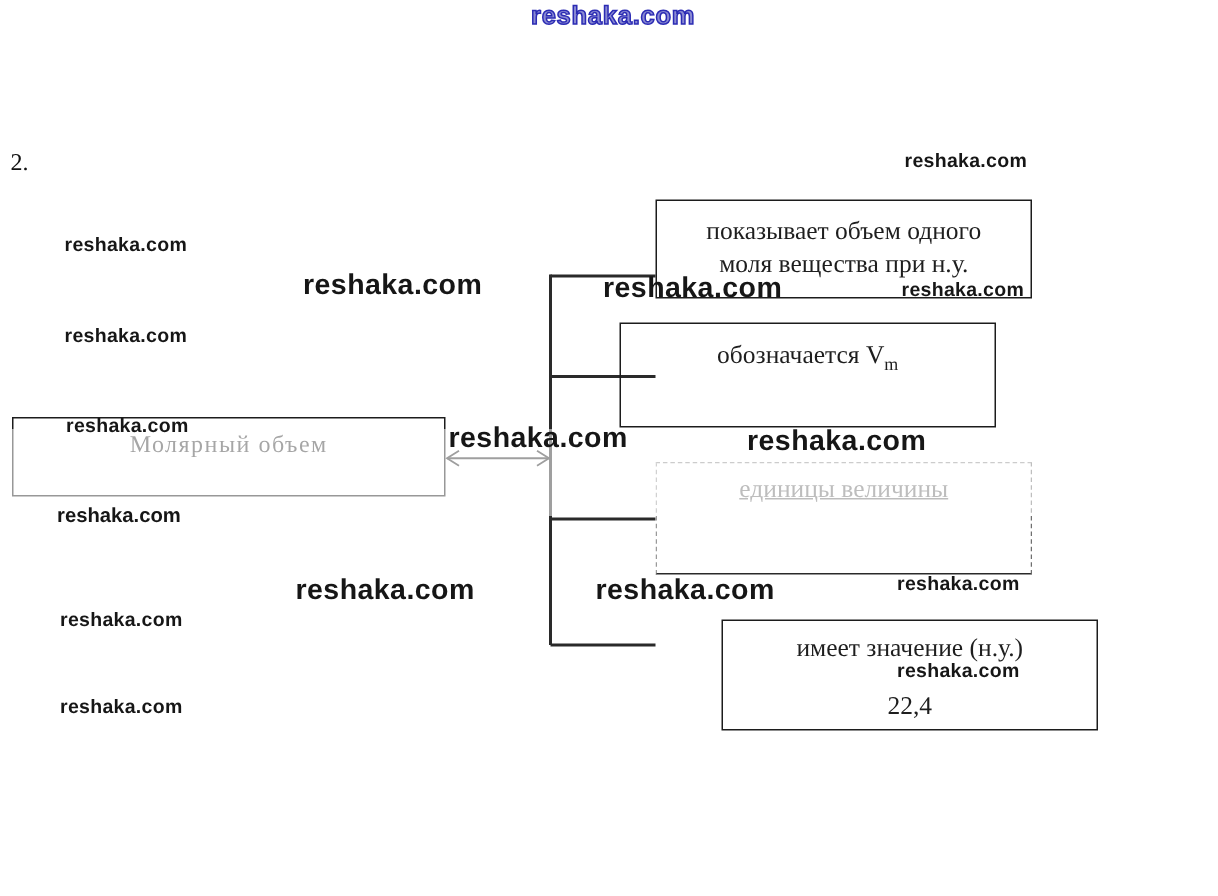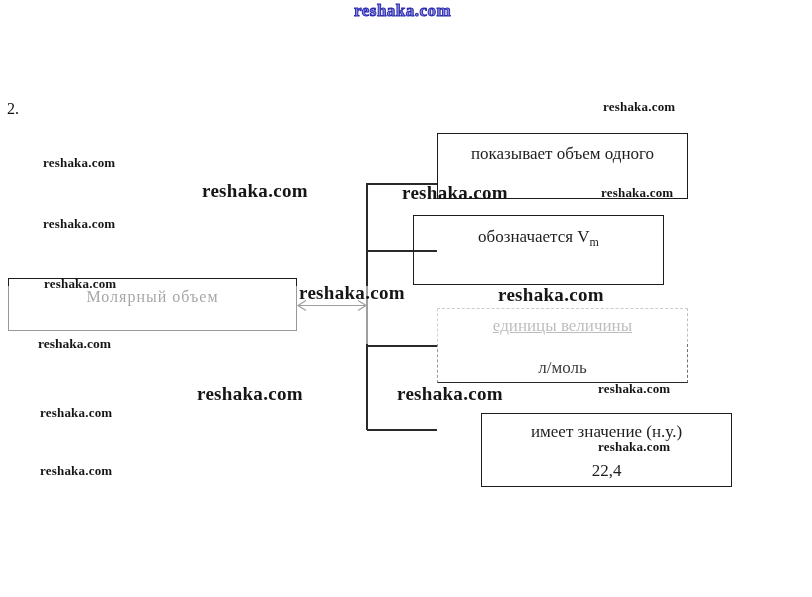--- a/index.html
+++ b/index.html
@@ -50,21 +50,21 @@
   #dbl-arrow{position:absolute;left:296px;top:299px;z-index:1;}
   
   #fade-band{
     position:absolute;left:0;top:286px;width:812px;height:58px;
     background:rgba(255,255,255,0.55);
     z-index:5;pointer-events:none;
   }
   
   .wm{
     position:absolute;z-index:10;white-space:nowrap;
-    font-family:Liberation Serif, serif;
+    font-family:Liberation Sans, sans-serif;
     color:#161616;
   }
   .wm-s{font-size:13px;font-weight:600;letter-spacing:0.2px;}
   .wm-sb{font-size:13.5px;font-weight:700;}
   .wm-l{font-size:19px;font-weight:700;letter-spacing:0.3px;}
   .wm-blue{
     font-size:17px;font-weight:700;letter-spacing:0.5px;
     color:#8a8ad2;
     -webkit-text-stroke:1px #2b2bb4;
   }
@@ -93,29 +93,29 @@
     <polyline points="10,1.5 2,6.5 10,11.5" fill="none" stroke="#2a2a2a" stroke-width="1.2"></polyline>
     <polyline points="62,1.5 70,6.5 62,11.5" fill="none" stroke="#2a2a2a" stroke-width="1.2"></polyline>
   </svg>
 
   <div class="dbox" id="root-box">
     <span>Молярный объем</span>
   </div>
 
   <div class="dbox" id="box-1">
     <div class="l1">показывает объем одного</div>
+    <div class="l2">моля вещества при н.у.</div>
   </div>
 
   <div class="dbox" id="box-2">
     <div><span>обозначается V</span><sub>m</sub></div>
   </div>
 
   <div class="dbox" id="box-3">
     <div class="l1">единицы величины</div>
-    <div class="l2">л/моль</div>
   </div>
 
   <div class="dbox" id="box-4">
     <div class="l1">имеет значение (н.у.)</div>
     <div class="l2">22,4</div>
   </div>
 
   <div id="fade-band"></div>
 
   <span class="wm wm-blue" style="left:354px;top:1px;">reshaka.com</span>

